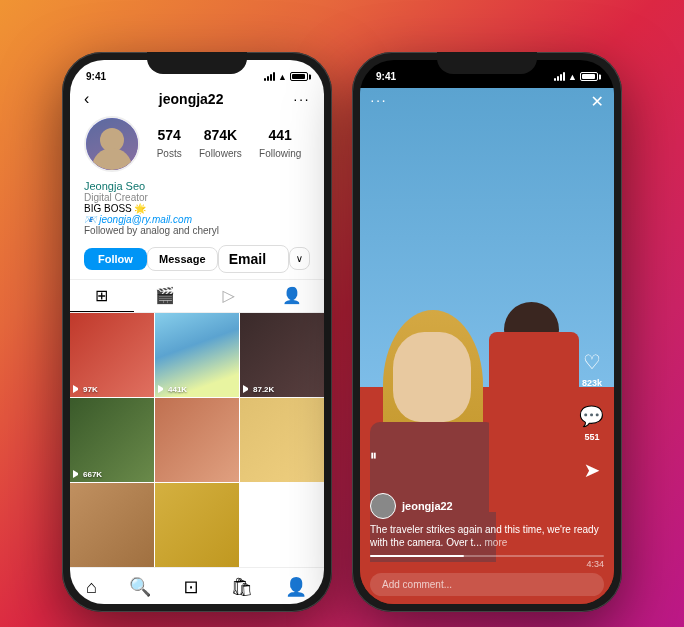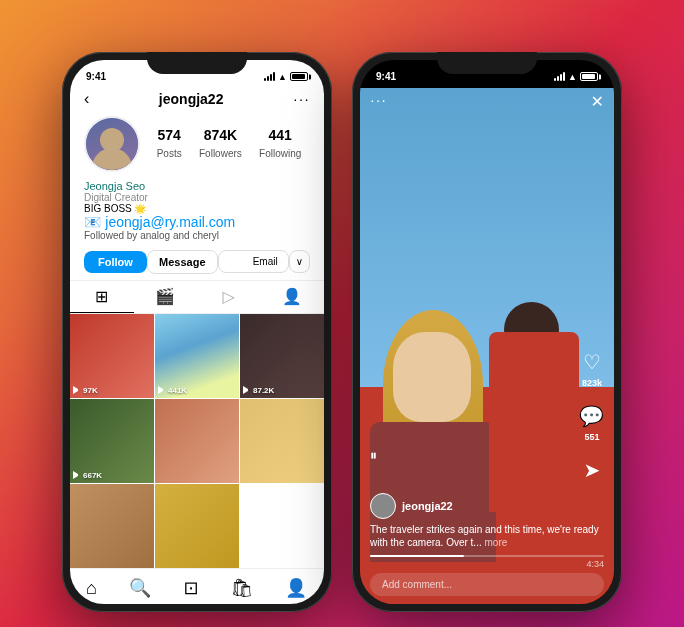--- a/index.html
+++ b/index.html
@@ -209,22 +209,23 @@
     }
     .profile-bio-role {
       font-size: 10px;
       color: #888;
     }
     .profile-bio-text {
       font-size: 10px;
       color: #000;
     }
     .profile-email {
-      font-size: 14px;
+      font-size: 10px;
       color: #0095f6;
+      font-style: italic;
     }
     .profile-followed {
       font-size: 10px;
       color: #555;
     }
     .profile-actions {
       display: flex;
       align-items: center;
       padding: 5px 14px 6px;
     }
@@ -249,25 +250,25 @@
       cursor: pointer;
       flex: 1;
       text-align: center;
     }
     .btn-email {
       background: #fff;
       color: #000;
       border: 1px solid #ddd;
       border-radius: 8px;
       padding: 5px 10px;
-      font-size: 10px;
-      font-weight: 400;
+      font-size: 14px;
+      font-weight: 700;
       cursor: pointer;
       flex: 1;
-      text-align: right;
+      text-align: left;
     }
     .btn-more {
       background: #fff;
       color: #000;
       border: 1px solid #ddd;
       border-radius: 8px;
       padding: 5px 6px;
       font-size: 10px;
       cursor: pointer;
     }

